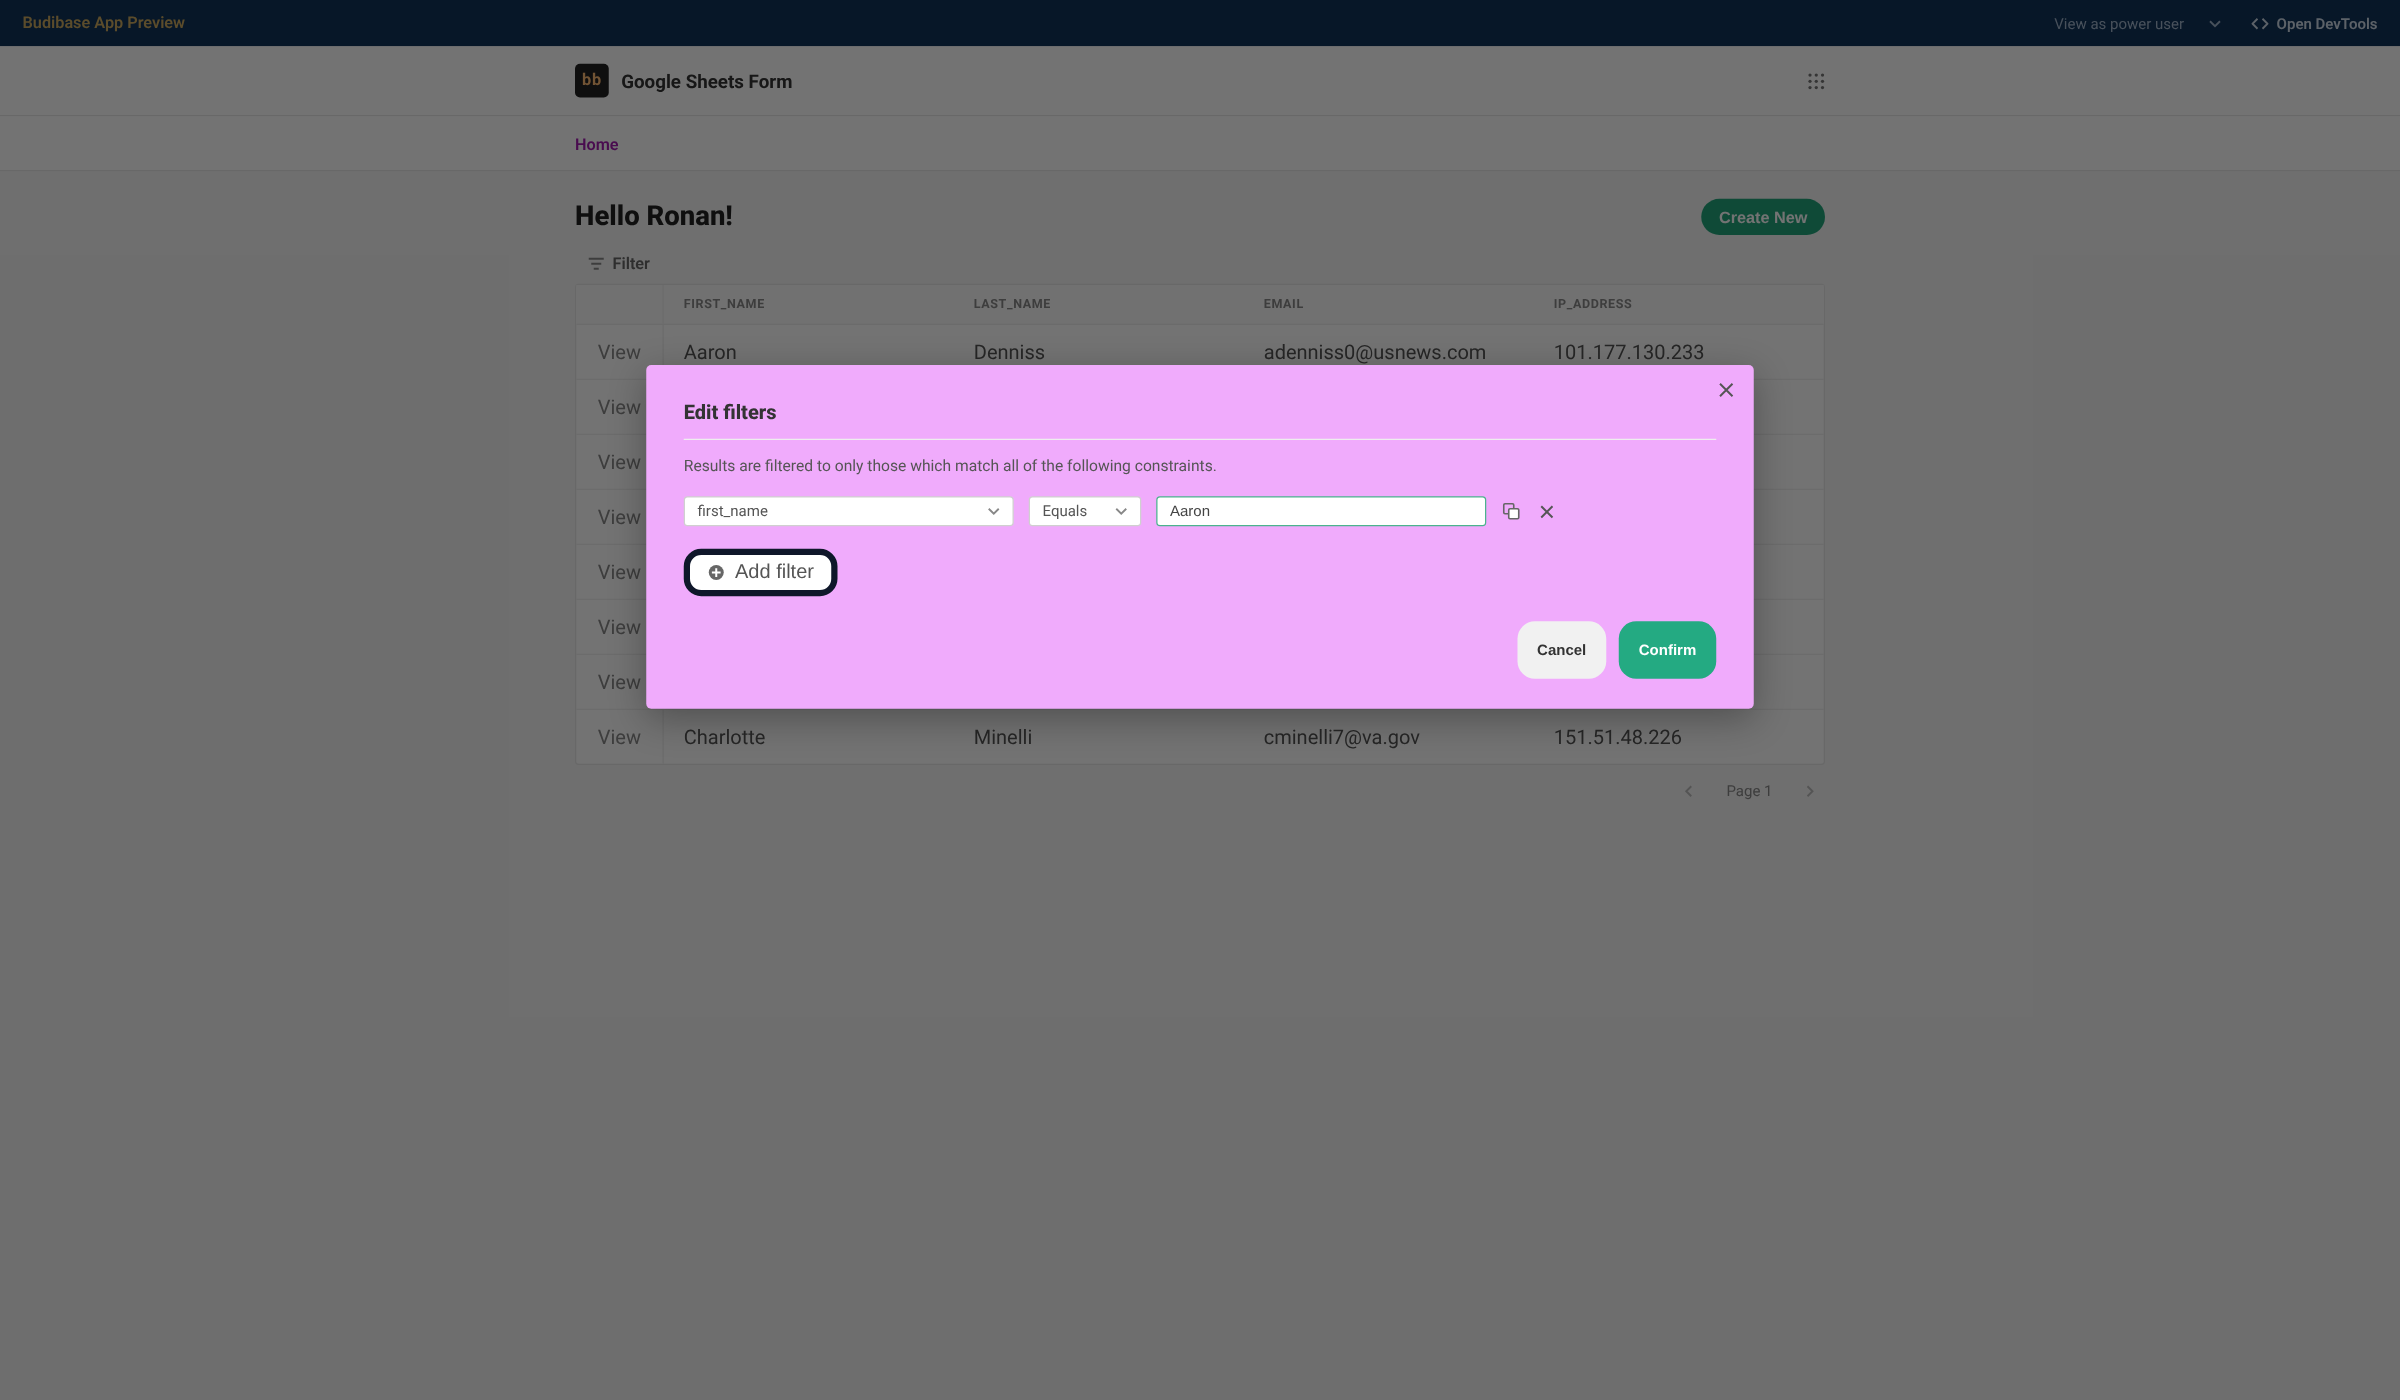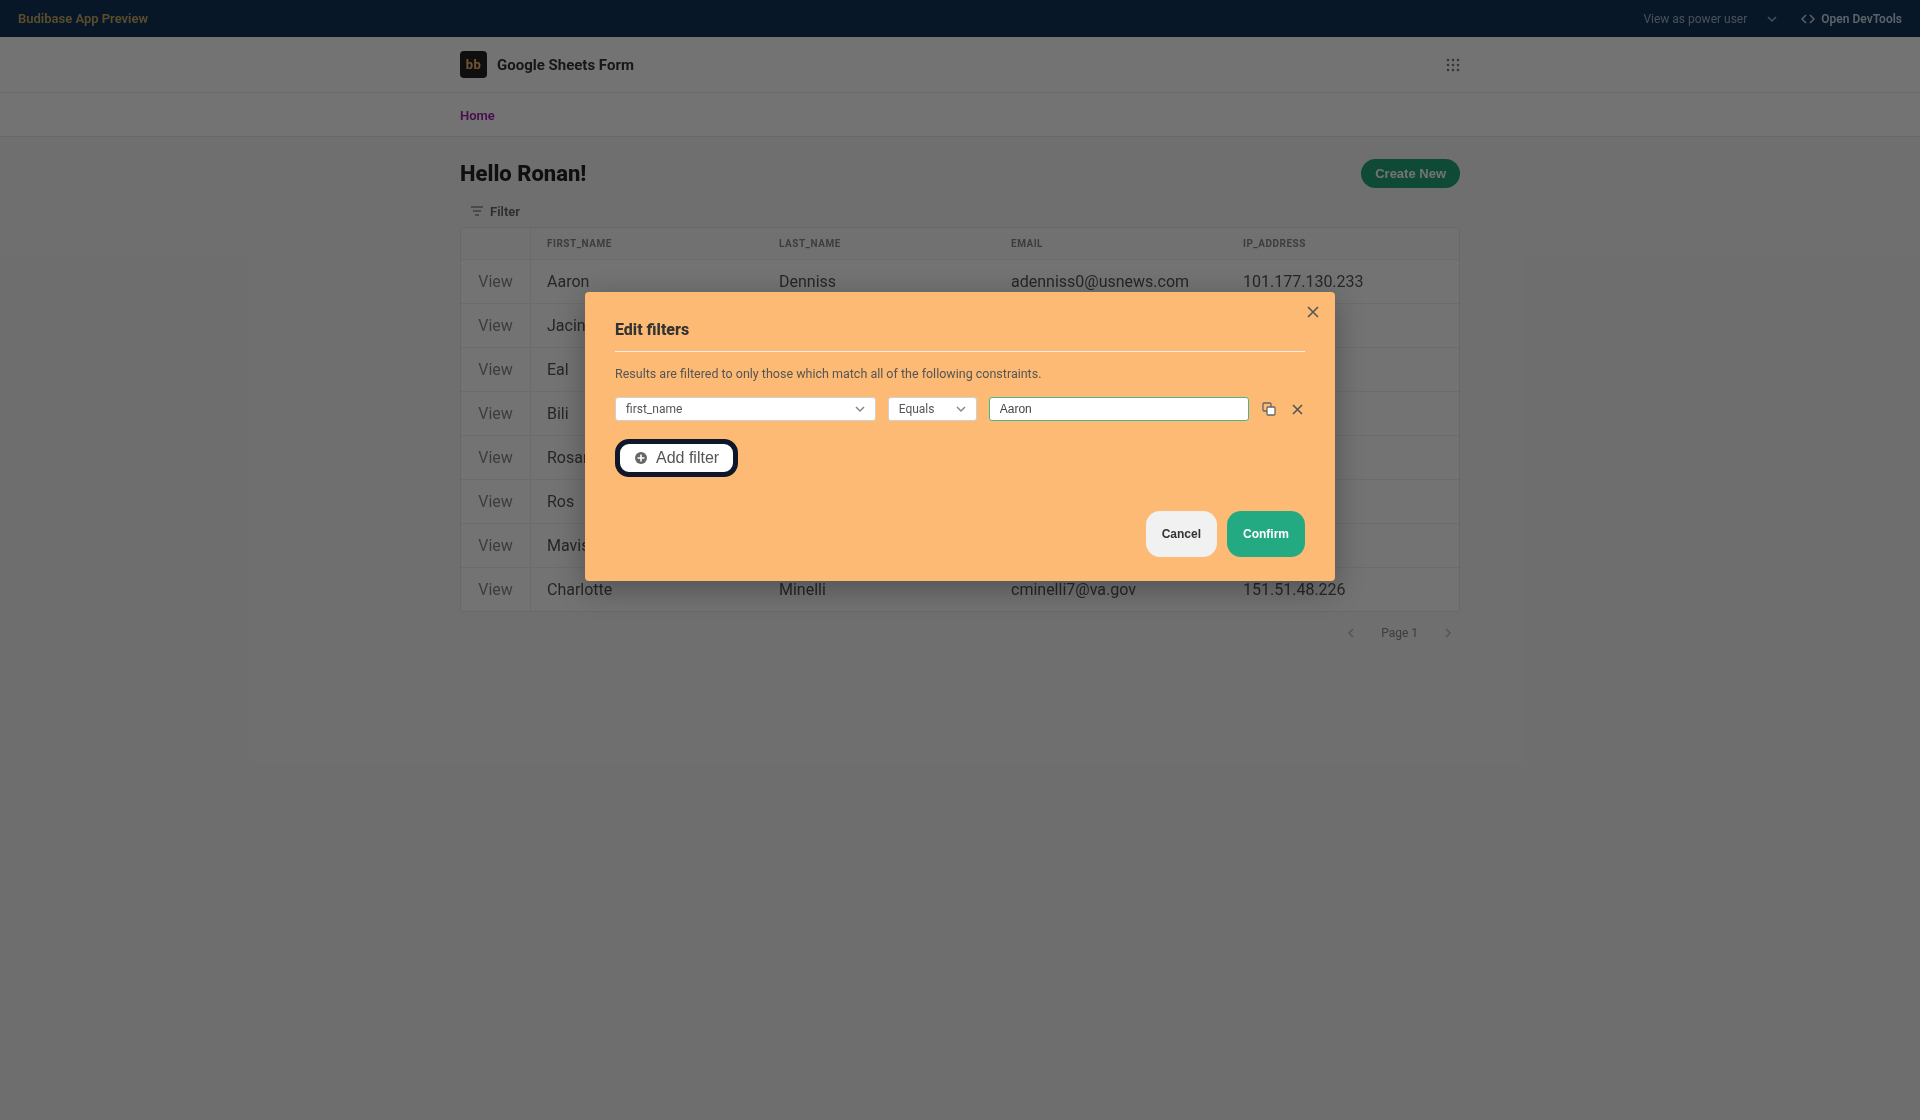--- a/index.html
+++ b/index.html
@@ -89,22 +89,22 @@
   .pagination .chev { cursor: pointer; color: #bbb; }
 
   
   .overlay {
     position: absolute; inset: 0;
     background: rgba(0,0,0,0.55);
     display: flex; align-items: flex-start; justify-content: center;
   }
   .modal {
     margin-top: 292px;
-    width: 750px;
-    background: #fdba74;
+    width: 886px;
+    background: #f0abfc;
     border-radius: 4px;
     padding: 28px 30px 24px;
     position: relative;
     box-shadow: 0 8px 30px rgba(0,0,0,0.3);
   }
   .modal h2 { font-size: 16px; font-weight: 800; color: #333; padding-bottom: 12px; border-bottom: 1px solid #eee; }
   .modal .close {
     position: absolute; top: 14px; right: 16px; cursor: pointer; color: #555; font-size: 16px;
   }
   .modal .desc { font-size: 12.5px; color: #555; margin-top: 14px; }
@@ -122,21 +122,21 @@
   .line-icon { color: #666; cursor: pointer; display: flex; align-items: center; justify-content: center; width: 16px; height: 16px; }
 
   .add-filter {
     margin-top: 18px;
     display: inline-flex; align-items: center; gap: 8px;
     border: 5px solid #0f172a; border-radius: 14px;
     padding: 5px 14px; font-size: 16px; color: #555; cursor: pointer;
     background: #fff; font-weight: 500;
   }
 
-  .modal-actions { display: flex; justify-content: flex-end; gap: 10px; margin-top: 34px; }
+  .modal-actions { display: flex; justify-content: flex-end; gap: 10px; margin-top: 20px; }
   .btn-cancel {
     background: #f1f1f1; border: none; padding: 7px 16px; border-radius: 14px;
     font-size: 12px; font-weight: 700; color: #333; cursor: pointer;
   }
   .btn-confirm {
     background: #24aa82; border: none; padding: 16px 16px; border-radius: 14px;
     font-size: 12px; font-weight: 700; color: #fff; cursor: pointer;
   }
 
   svg { display: block; }

